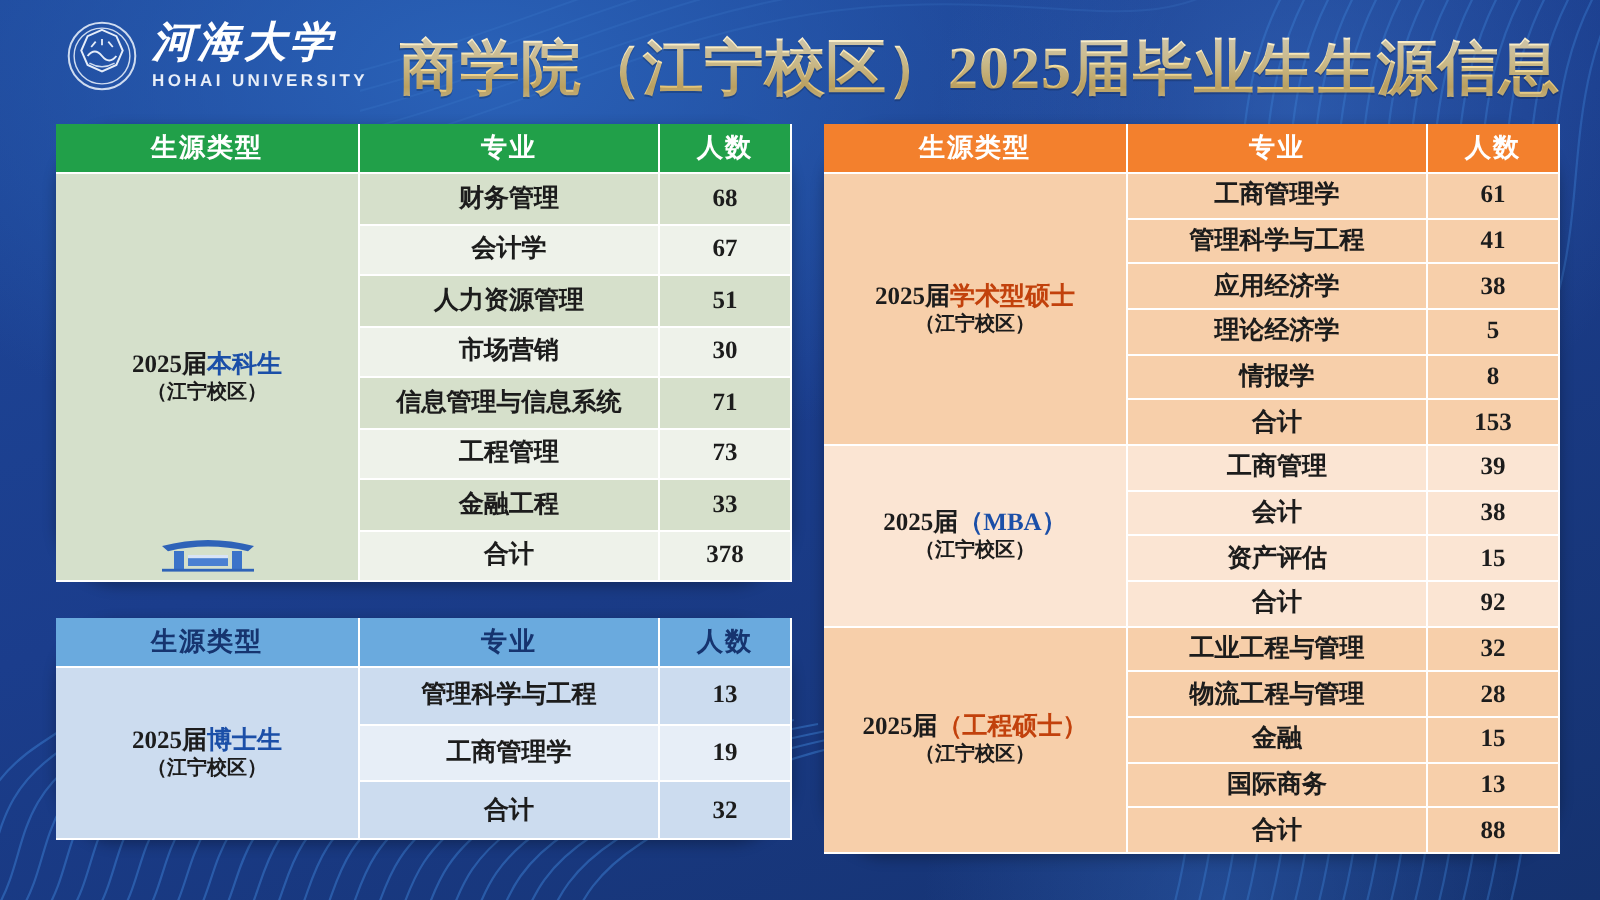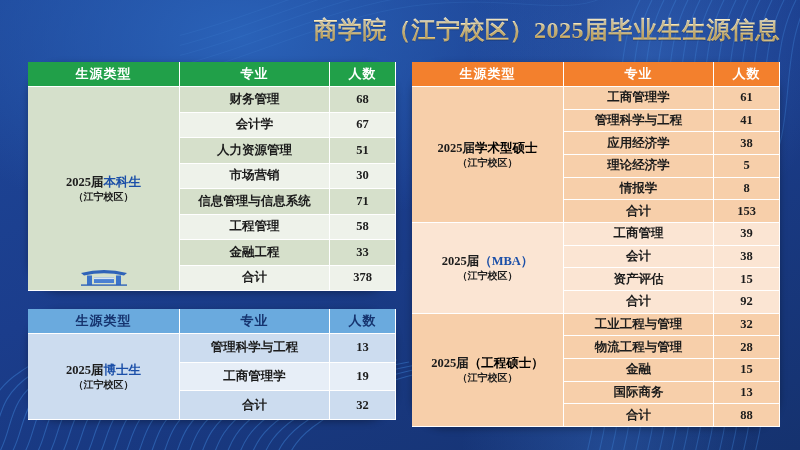--- a/index.html
+++ b/index.html
@@ -56,21 +56,21 @@
   }
   .logo-en {
     font-family: "Liberation Sans", sans-serif;
     font-size: 8.5px; font-weight: 700; color: #e8eef8;
     letter-spacing: 1.7px; margin-top: 4px;
   }
 
   .main-title {
     position: absolute; right: 20px; top: 14px;
     font-family: "Liberation Serif", "DejaVu Serif", serif;
-    font-size: 24px; font-weight: 700;
+    font-size: 30px; font-weight: 700;
     letter-spacing: .5px;
     background: linear-gradient(180deg, #fdf6e0 0%, #f6e2a8 42%, #e3c375 72%, #f3e4b6 100%);
     -webkit-background-clip: text; background-clip: text;
     -webkit-text-fill-color: transparent; color: #f2e0ac;
     text-shadow: 0 1px 0 rgba(0,0,0,.18);
     white-space: nowrap;
   }
 
   
   .tbl {
@@ -119,21 +119,21 @@
   #tbl-mas th { background: #f3802d; }
   #tbl-mas td.g-dark  { background: #f7cfaa; }
   #tbl-mas td.g-light { background: #fbe5d3; }
 
   .typecell {
     line-height: 1.32;
     position: relative;
     font-size: 13px;
   }
   .typecell .hl-blue   { color: #1b4fa8; }
-  .typecell .hl-orange { color: #000000; text-align: center; }
+  .typecell .hl-orange { color: #c2410c; text-align: center; }
   .typecell .sub { font-size: 10px; display: block; font-weight: 700; }
 
   .gate {
     position: absolute; left: 50%; bottom: 4px;
     transform: translateX(-50%);
     width: 50px; height: 22px;
   }
 
   .num { font-family: "Liberation Serif", serif; }
 </style>
@@ -201,20 +201,34 @@
       <path d="M-10 118 C 80 96, 160 52, 250 44 S 390 58, 430 34"></path>
       <path d="M-10 108 C 80 86, 160 42, 250 34 S 390 48, 430 24"></path>
       <path d="M-10 98 C 80 76, 160 32, 250 24 S 390 38, 430 14"></path>
       <path d="M-10 88 C 80 66, 160 22, 250 14 S 390 28, 430 4"></path>
       <path d="M-10 78 C 80 56, 160 12, 250 4 S 390 18, 430 -6"></path>
     </g>
   </svg>
 
   <div class="header">
 
+    <div class="logo-wrap">
+      <svg class="seal" viewBox="0 0 40 40">
+        <circle cx="20" cy="20" r="18.5" fill="none" stroke="#cfdcf0" stroke-width="1.1"></circle>
+        <circle cx="20" cy="20" r="15.5" fill="none" stroke="#cfdcf0" stroke-width=".8"></circle>
+        <polygon points="20,5.5 28,9 31.5,17 28,25 20,28.5 12,25 8.5,17 12,9" fill="none" stroke="#e6eefa" stroke-width="1.1"></polygon>
+        <path d="M12 20 q4 -5 8 0 q4 5 8 0" fill="none" stroke="#e6eefa" stroke-width="1.1"></path>
+        <path d="M14 15 l2.5 -3 M20 14 l0 -3.5 M26 15 l-2.5 -3" stroke="#e6eefa" stroke-width="1" fill="none"></path>
+        <path d="M13 24 q7 4 14 0" fill="none" stroke="#cfdcf0" stroke-width=".8"></path>
+      </svg>
+      <div class="logo-text">
+        <span class="logo-cn">河海大学</span>
+        <span class="logo-en">HOHAI UNIVERSITY</span>
+      </div>
+    </div>
 
     <div class="main-title">商学院（江宁校区）2025届毕业生生源信息</div>
   </div>
 
   <table class="tbl" id="tbl-under">
     <colgroup>
         <col style="width:152px">
         <col style="width:150px">
         <col style="width:66px">
       </colgroup>
@@ -253,21 +267,21 @@
       <tr style="height: 25.5px; margin-left: 32px;">
         <td class="r-even">市场营销</td>
         <td class="r-even num">30</td>
       </tr>
       <tr style="height: 25.5px;">
         <td class="r-odd">信息管理与信息系统</td>
         <td class="r-odd num">71</td>
       </tr>
       <tr style="height: 25.5px;">
         <td class="r-even">工程管理</td>
-        <td class="r-even num">58</td>
+        <td class="r-even num">73</td>
       </tr>
       <tr style="height: 25.5px;">
         <td class="r-odd">金融工程</td>
         <td class="r-odd num">33</td>
       </tr>
       <tr style="height: 25.5px;">
         <td class="r-even">合计</td>
         <td class="r-even num">378</td>
       </tr>
     </tbody>

